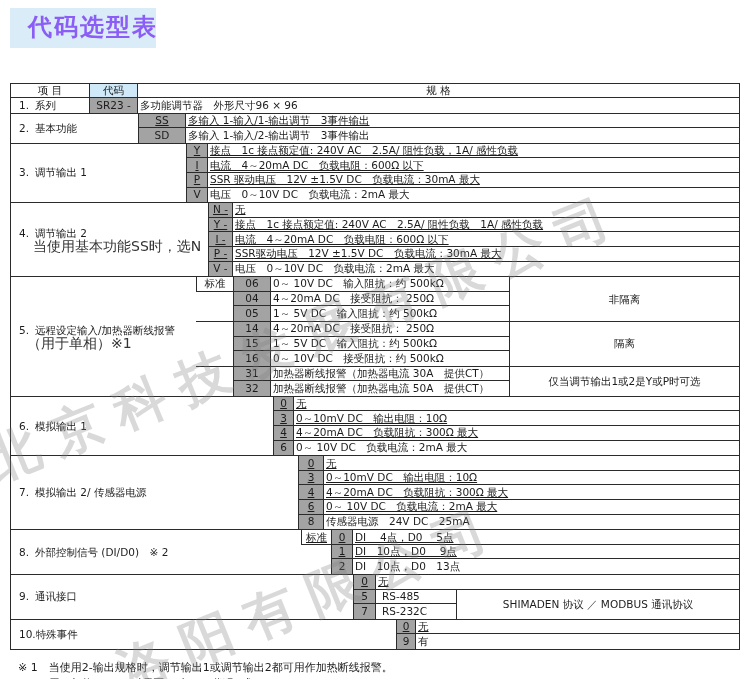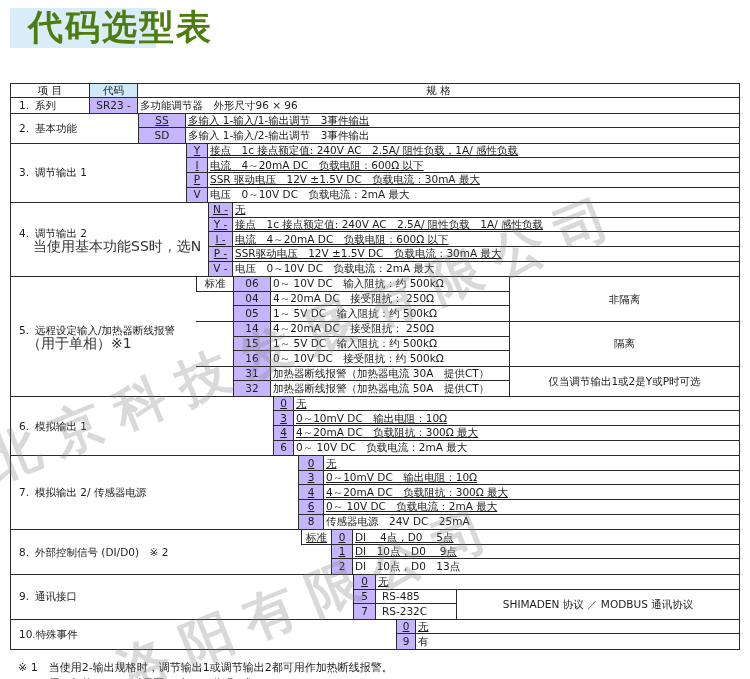--- a/index.html
+++ b/index.html
@@ -1,43 +1,43 @@
 <!DOCTYPE html>
 <html><head>
 <meta charset="utf-8">
 <style>
   html,body{margin:0;padding:0;background:#ffffff;}
   body{width:750px;height:679px;position:relative;overflow:hidden;
        font-family:"DejaVu Sans","Liberation Sans",sans-serif;color:#1c1c1c;}
   
   .titlebar{position:relative;height:83px;}
   .hl{position:absolute;left:10px;top:8px;width:146px;height:40px;background:#d9ecf8;}
-  .pgtitle{position:absolute;left:28px;top:12px;margin:0;font-size:35px;line-height:30px;
-           font-weight:bold;color:#4d7c0f;letter-spacing:2px;}
+  .pgtitle{position:absolute;left:28px;top:12px;margin:0;font-size:24px;line-height:30px;
+           font-weight:bold;color:#8b5cf6;letter-spacing:2px;}
   
   .wm{position:absolute;z-index:6;pointer-events:none;white-space:nowrap;
       color:rgba(130,130,130,0.30);font-size:52px;font-weight:bold;letter-spacing:16px;
       transform-origin:left center;}
   .w1{left:-10px;top:430px;transform:rotate(-22deg);}
   .w2{left:120px;top:640px;transform:rotate(-22deg);}
   
   .codetable{position:relative;margin-left:10px;width:728px;border:1px solid #2b2b2b;
              font-size:10.5px;line-height:13px;background:#fff;}
   .codetable > div + div{border-top:1px solid #2b2b2b;}
   .grp{display:flex;align-items:stretch;}
   .item{display:flex;flex-direction:column;justify-content:center;padding-left:8px;
         box-sizing:border-box;flex:0 0 auto;}
   .iline{white-space:nowrap;}
   .inum{display:inline-block;min-width:16px;}
   .isub{font-size:14px;color:#333;padding-left:14px;white-space:nowrap;}
   .rows{flex:1 1 auto;min-width:0;}
   .row{display:flex;height:14.6px;align-items:stretch;box-sizing:border-box;}
   .rows > .row:not(:last-child){border-bottom:1px solid #2b2b2b;text-decoration:underline;}
   .cell{display:flex;align-items:center;box-sizing:border-box;}
-  .code{background:#c4b5fd;border-left:1px solid #2b2b2b;border-right:1px solid #2b2b2b;
+  .code{background:#a3a3a3;border-left:1px solid #2b2b2b;border-right:1px solid #2b2b2b;
         justify-content:center;text-align:center;flex:0 0 auto;}
   .spec{flex:1 1 auto;padding-left:2px;white-space:nowrap;overflow:hidden;}
   .hdr .cell{justify-content:center;}
   .hdrcode{background:#cfe9f8;border-left:1px solid #2b2b2b;border-right:1px solid #2b2b2b;}
   
   .lead{flex:0 0 auto;box-sizing:border-box;}
   .std{border-left:1px solid #2b2b2b;border-bottom:1px solid #2b2b2b;background:#fff;
        display:flex;align-items:center;justify-content:center;}
   .leadrows > .row{border-bottom:none !important;}
   .leadrows > .row:not(:last-child) > .rest{border-bottom:1px solid #2b2b2b;}

